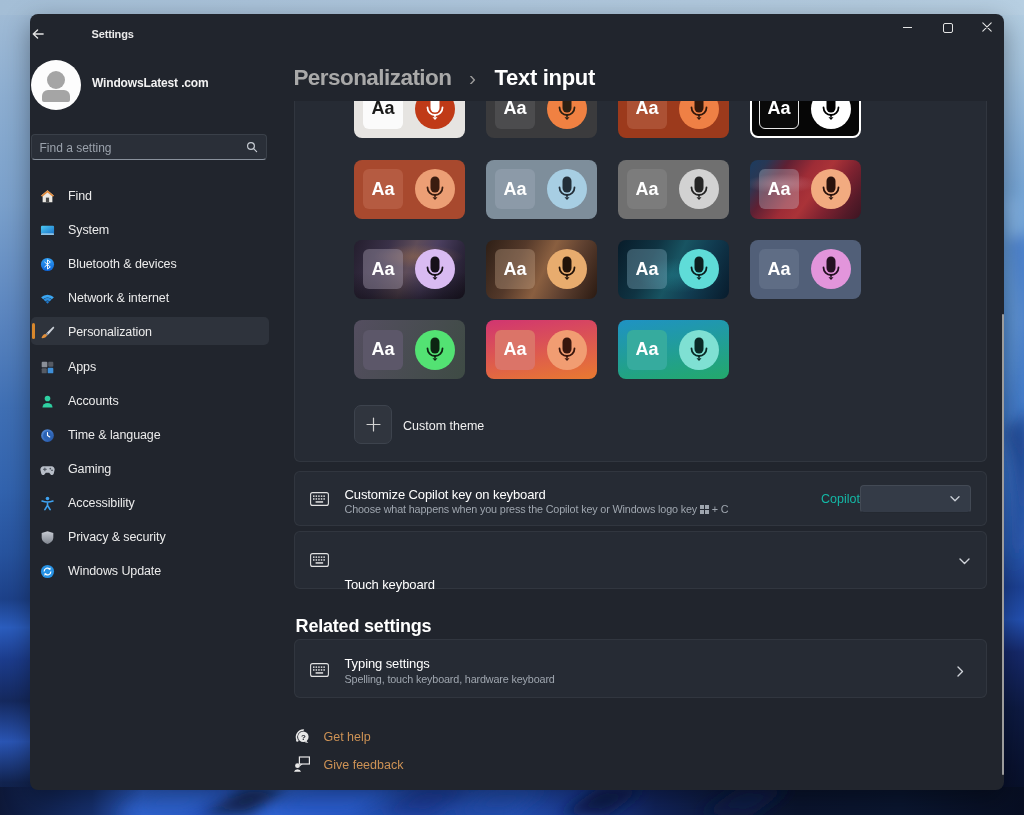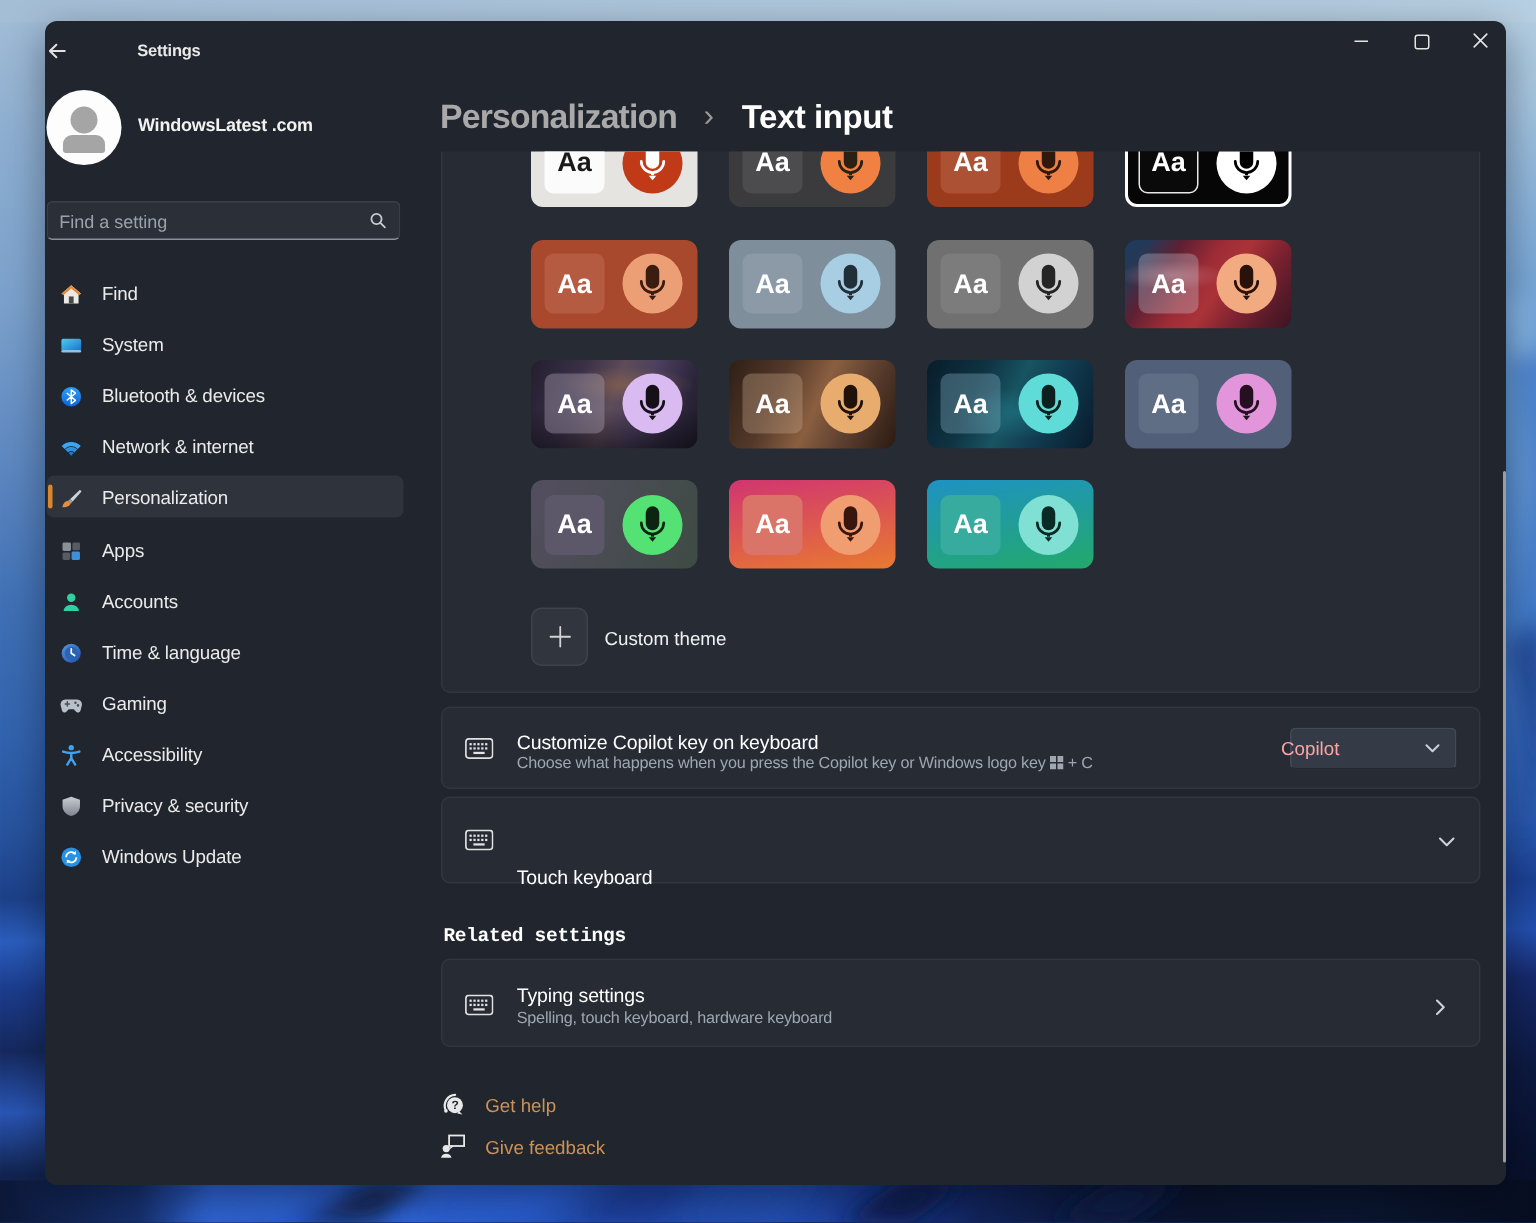--- a/index.html
+++ b/index.html
@@ -467,21 +467,21 @@
   <div class="ctxt abs" style="left:314.5px;top:472.5px;">Customize Copilot key on keyboard</div>
   <div class="stxt abs" style="left:314.5px;top:488.8px;">Choose what happens when you press the Copilot key or Windows logo key <svg width="9" height="9" viewBox="0 0 9 9" style="vertical-align:-1px">
           <g fill="#9fa6af">
             <rect width="4" height="4"></rect>
             <rect x="5" width="4" height="4"></rect>
             <rect y="5" width="4" height="4"></rect>
             <rect x="5" y="5" width="4" height="4"></rect>
           </g>
         </svg> + C</div>
   <div class="abs" style="left:830px;top:471px;width:111px;height:27.5px;background:#343b47;border:1px solid rgba(255,255,255,0.08);border-bottom-color:rgba(0,0,0,0.3);border-radius:4px;box-sizing:border-box;"></div>
-  <div class="abs" style="left:824px;top:478px;font-size:12.5px;color:#fca5a5;">Copilot</div>
+  <div class="abs" style="left:791px;top:478px;font-size:12.5px;color:#14b8a6;">Copilot</div>
   <svg class="abs" style="left:920px;top:482px" width="10" height="6" viewBox="0 0 10 6">
         <path d="M1,0.8 L5,4.8 L9,0.8" stroke="#ccd1d8" stroke-width="1.3" fill="none" stroke-linecap="round" stroke-linejoin="round"></path>
       </svg>
 
   <div class="cardbg abs" style="left:263.5px;top:517px;width:693.5px;height:57.5px;border-radius:6px;"></div>
   <svg class="abs" style="left:280px;top:539px" width="19" height="14" viewBox="0 0 19 14">
     <rect x="0.6" y="0.6" width="17.8" height="12.8" rx="2" stroke="#e2e2e2" stroke-width="1.1" fill="none"></rect>
     <g fill="#e2e2e2">
           <rect x="3" y="3.4" width="1.5" height="1.5"></rect>
           <rect x="5.6" y="3.4" width="1.5" height="1.5"></rect>
@@ -494,21 +494,21 @@
           <rect x="10.8" y="6.2" width="1.5" height="1.5"></rect>
           <rect x="13.4" y="6.2" width="1.5" height="1.5"></rect>
           <rect x="5.6" y="9.2" width="7.5" height="1.5"></rect>
         </g>
   </svg>
   <div class="ctxt abs" style="left:314.5px;top:539px;margin-top:24px;">Touch keyboard</div>
   <svg class="abs" style="left:929px;top:544px" width="11" height="7" viewBox="0 0 11 7">
         <path d="M1,1 L5.5,5.5 L10,1" stroke="#d0d4da" stroke-width="1.4" fill="none" stroke-linecap="round" stroke-linejoin="round"></path>
       </svg>
 
-  <div class="abs" style="left:265.6px;top:602px;font-size:13px;font-weight:bold;color:#fff;letter-spacing:-0.2px;font-family:Liberation Mono, monospace;">Related settings</div>
+  <div class="abs" style="left:265.6px;top:602px;font-size:18px;font-weight:bold;color:#fff;letter-spacing:-0.2px;">Related settings</div>
 
   <div class="cardbg abs" style="left:263.5px;top:624.5px;width:693.5px;height:59px;border-radius:6px;"></div>
   <svg class="abs" style="left:280px;top:649px" width="19" height="14" viewBox="0 0 19 14">
     <rect x="0.6" y="0.6" width="17.8" height="12.8" rx="2" stroke="#e2e2e2" stroke-width="1.1" fill="none"></rect>
     <g fill="#e2e2e2">
           <rect x="3" y="3.4" width="1.5" height="1.5"></rect>
           <rect x="5.6" y="3.4" width="1.5" height="1.5"></rect>
           <rect x="8.2" y="3.4" width="1.5" height="1.5"></rect>
           <rect x="10.8" y="3.4" width="1.5" height="1.5"></rect>
           <rect x="13.4" y="3.4" width="1.5" height="1.5"></rect>

